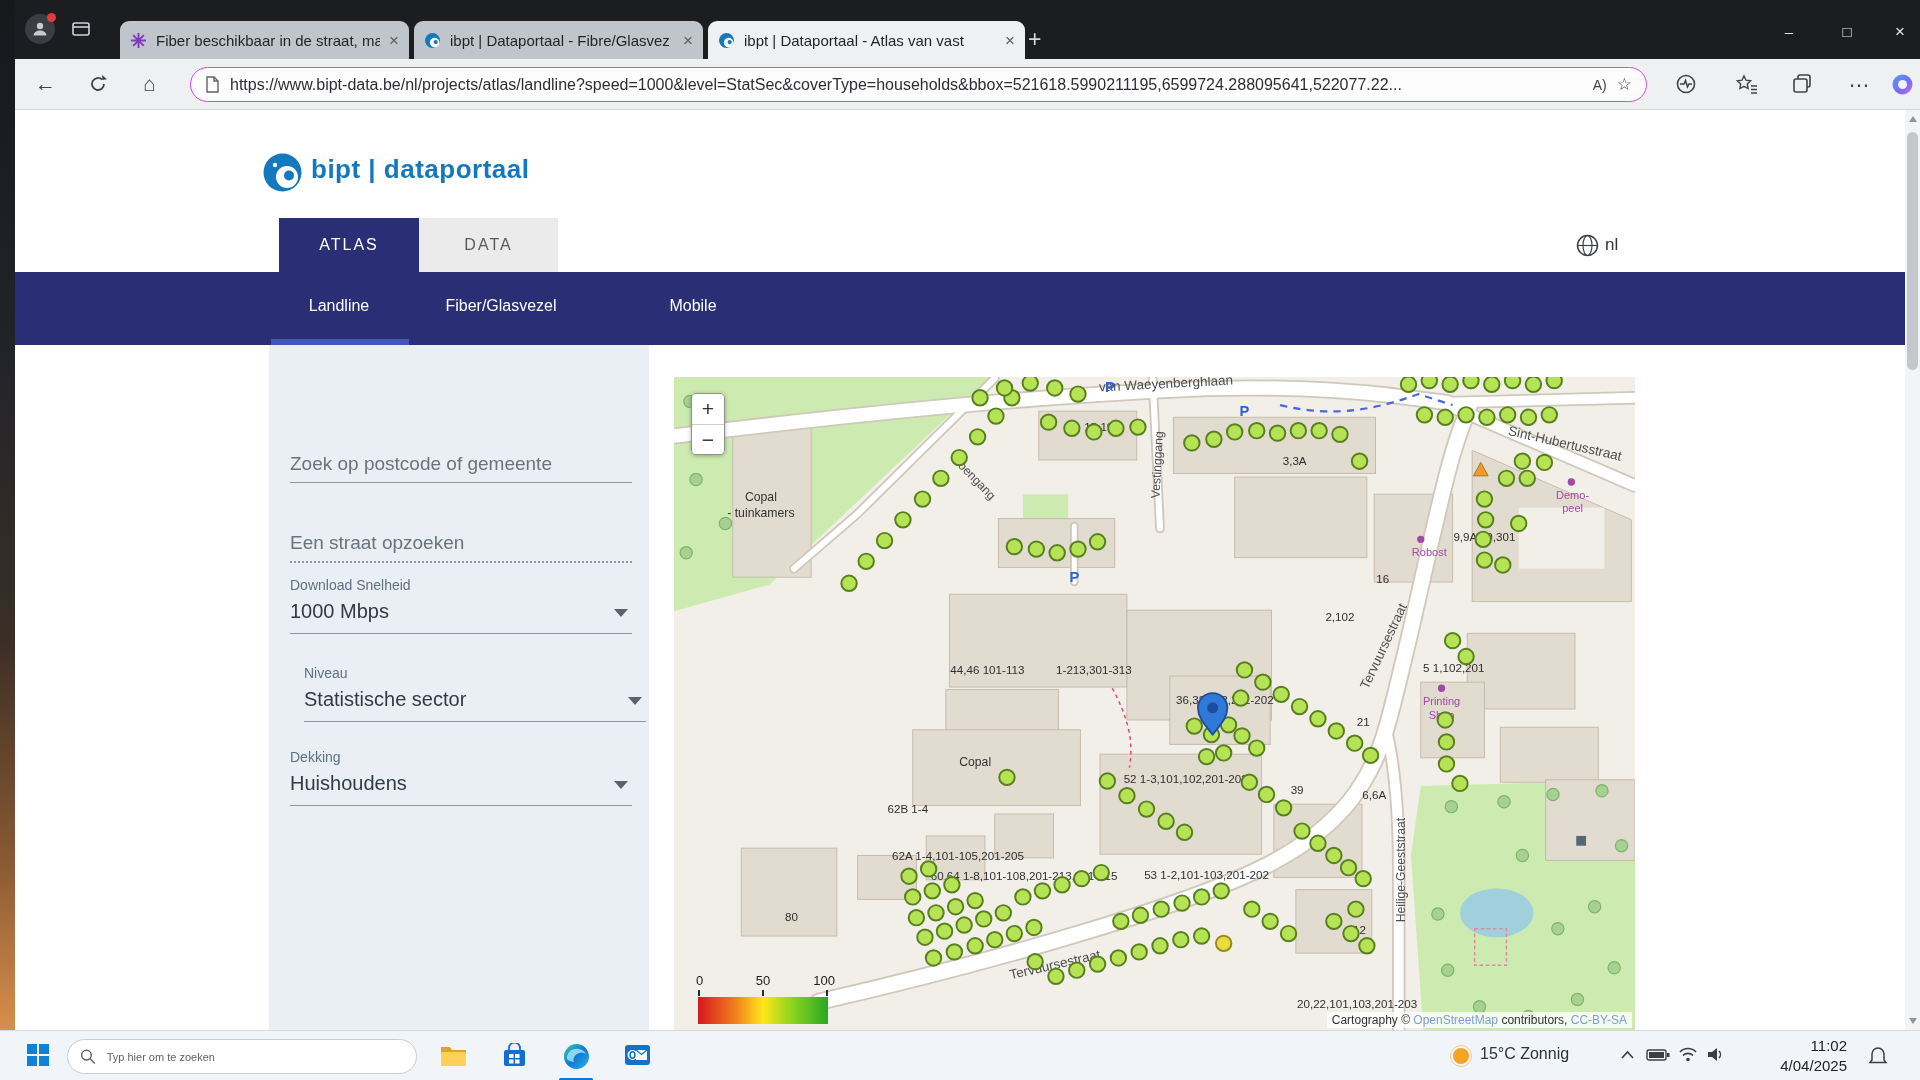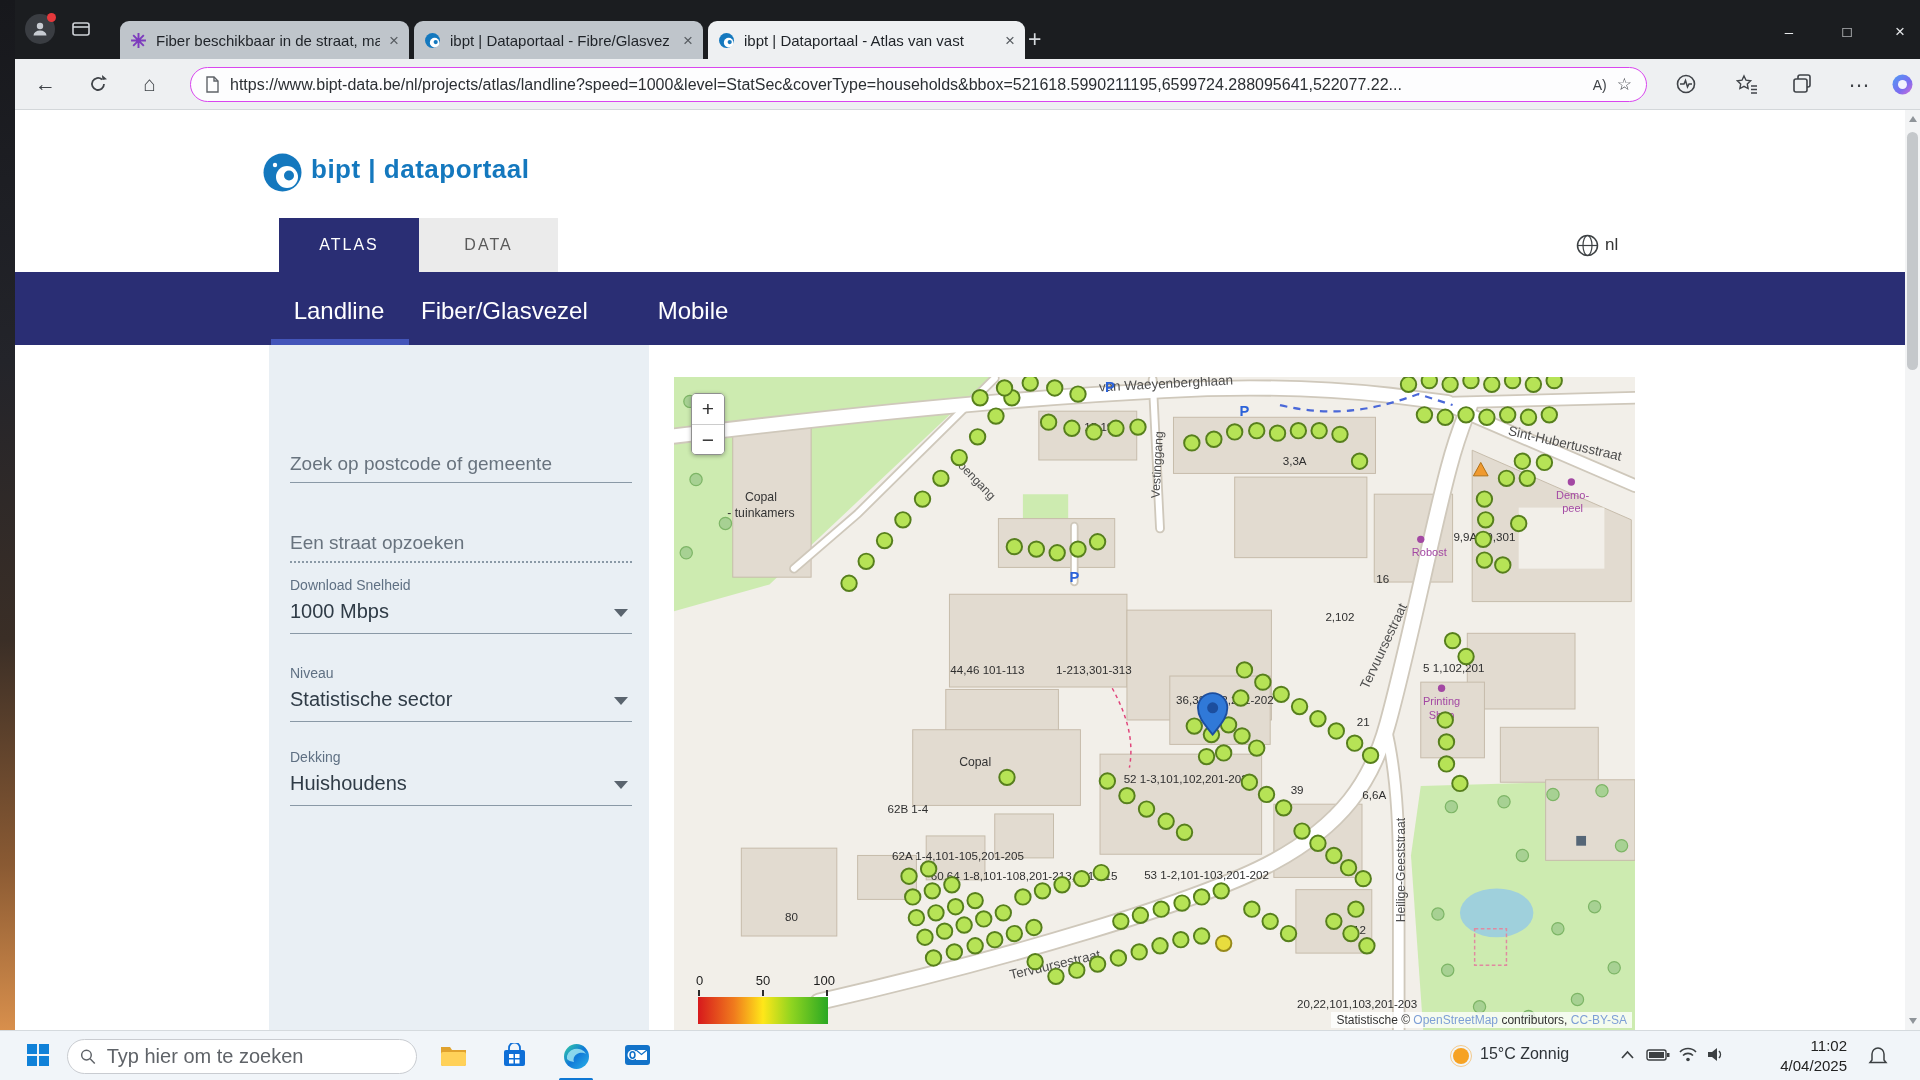--- a/index.html
+++ b/index.html
@@ -30,21 +30,21 @@
   .staricn{font-size:17px;color:#3f4348;}
   .abicon{position:absolute;top:14px;}
   .page{position:absolute;left:0;top:110px;width:100%;height:920px;background:#fff;overflow:hidden;}
   
   .logotext{position:absolute;left:296px;top:44px;font-size:26px;font-weight:bold;color:#1478be;letter-spacing:.5px;}
   .toptab{position:absolute;top:108px;height:54px;font-size:16px;letter-spacing:2px;display:flex;align-items:center;justify-content:center;}
   .tab-atlas{left:264px;width:140px;background:#2a2e74;color:#fff;}
   .tab-data{left:404px;width:139px;background:#ebebeb;color:#5a5a5a;}
   .lang{position:absolute;left:1590px;top:125px;font-size:17px;color:#333;}
   .navybar{position:absolute;left:0;top:162px;width:1905px;height:73px;background:#2a2e74;}
-  .navitem{position:absolute;top:25px;font-size:24px;color:#fff;text-align:center;}
+  .navitem{position:absolute;top:25px;font-size:16px;color:#fff;text-align:center;}
   .navline{position:absolute;left:256px;bottom:0;width:138px;height:6px;background:#4355b9;}
   .sidebar{position:absolute;left:254px;top:235px;width:380px;height:685px;background:#e9eff4;}
   .sfield{position:absolute;left:21px;width:342px;height:38px;}
   .sfield input{width:100%;height:100%;background:transparent;border:none;outline:none;font-size:19px;color:#4a5560;padding:0;}
   .sfield input::placeholder{color:#68737e;opacity:1;}
   .f1{top:100px;border-bottom:1px solid #8a99a6;}
   .f2{top:180px;border-bottom:2px dotted #8a99a6;}
   .sgroup{position:absolute;left:21px;width:342px;border-bottom:1px solid #8a99a6;padding-bottom:10px;}
   .slabel{display:block;font-size:14px;color:#5f7083;}
   .svalue{display:block;font-size:20px;color:#2f3b46;margin-top:7px;}
@@ -68,21 +68,21 @@
   .attrib a{color:#7d9fd6;text-decoration:none;}
   .scrollbar{position:absolute;left:1890px;top:0;width:15px;height:920px;background:#f3f4f5;}
   .sthumb{position:absolute;left:2px;top:22px;width:11px;height:238px;background:#c5c8cb;border-radius:6px;}
   .sarrow{position:absolute;left:4px;width:0;height:0;border-left:4px solid transparent;border-right:4px solid transparent;}
   .sa-up{top:6px;border-bottom:6px solid #8f9499;}
   .sa-dn{bottom:6px;border-top:6px solid #8f9499;}
   
   .taskbar{position:absolute;left:0;top:1030px;width:1920px;height:50px;background:#f1f5f9;border-top:1px solid #d5dade;}
   .tsearch{position:absolute;left:67px;top:8px;width:350px;height:35px;border-radius:18px;background:#fff;
     border:1px solid #c9ccd1;display:flex;align-items:center;padding:0 12px;gap:9px;}
-  .tsearch input{border:none;outline:none;font-size:20px;color:#4a4f55;width:100%;background:transparent;}
+  .tsearch input{border:none;outline:none;font-size:11px;color:#4a4f55;width:100%;background:transparent;}
   .tsearch input::placeholder{color:#5f6368;opacity:1;}
   .tkicon{position:absolute;top:12px;}
   .edge-underline{position:absolute;left:559px;top:47px;width:34px;height:3px;background:#0f78d4;border-radius:2px;}
   .traytext{position:absolute;font-size:16px;color:#2e3338;}
   .clock{position:absolute;left:1755px;top:5px;width:92px;text-align:right;font-size:15px;color:#222;line-height:20px;}
 </style>
 </head>
 <body>
 
 <div class="screen">
@@ -229,21 +229,21 @@
         </div>
         <div class="sfield f1">
           <input type="text" placeholder="Zoek op postcode of gemeente" style="">
         </div>
 
         <div class="sgroup" style="top:232px;">
           <span class="slabel">Download Snelheid</span>
           <span class="svalue">1000 Mbps</span>
           <div class="caret"></div>
         </div>
-        <div class="sgroup" style="top:320px;">
+        <div class="sgroup" style="top:320px;margin-left:14px;">
           <span class="slabel">Niveau</span>
           <span class="svalue">Statistische sector</span>
           <div class="caret"></div>
         </div>
         <div class="sgroup" style="top:404px;">
           <span class="slabel">Dekking</span>
           <span class="svalue">Huishoudens</span>
           <div class="caret"></div>
         </div>
       </div>
@@ -515,21 +515,21 @@
           <span class="lg0">0</span>
           <span class="lg1">50</span>
           <span class="lg2">100</span>
           <div class="lgtick t0"></div>
           <div class="lgtick t1"></div>
           <div class="lgtick t2"></div>
           <div class="lgbar"></div>
         </div>
 
         <div class="attrib">
-          <span>Statistische © </span><a>OpenStreetMap</a><span> contributors, </span><a>CC-BY-SA</a>
+          <span>Cartography © </span><a>OpenStreetMap</a><span> contributors, </span><a>CC-BY-SA</a>
         </div>
       </div>
 
       <div class="scrollbar">
         <div class="sarrow sa-up"></div>
         <div class="sthumb"></div>
         <div class="sarrow sa-dn"></div>
       </div>
     </div>
   </div>

